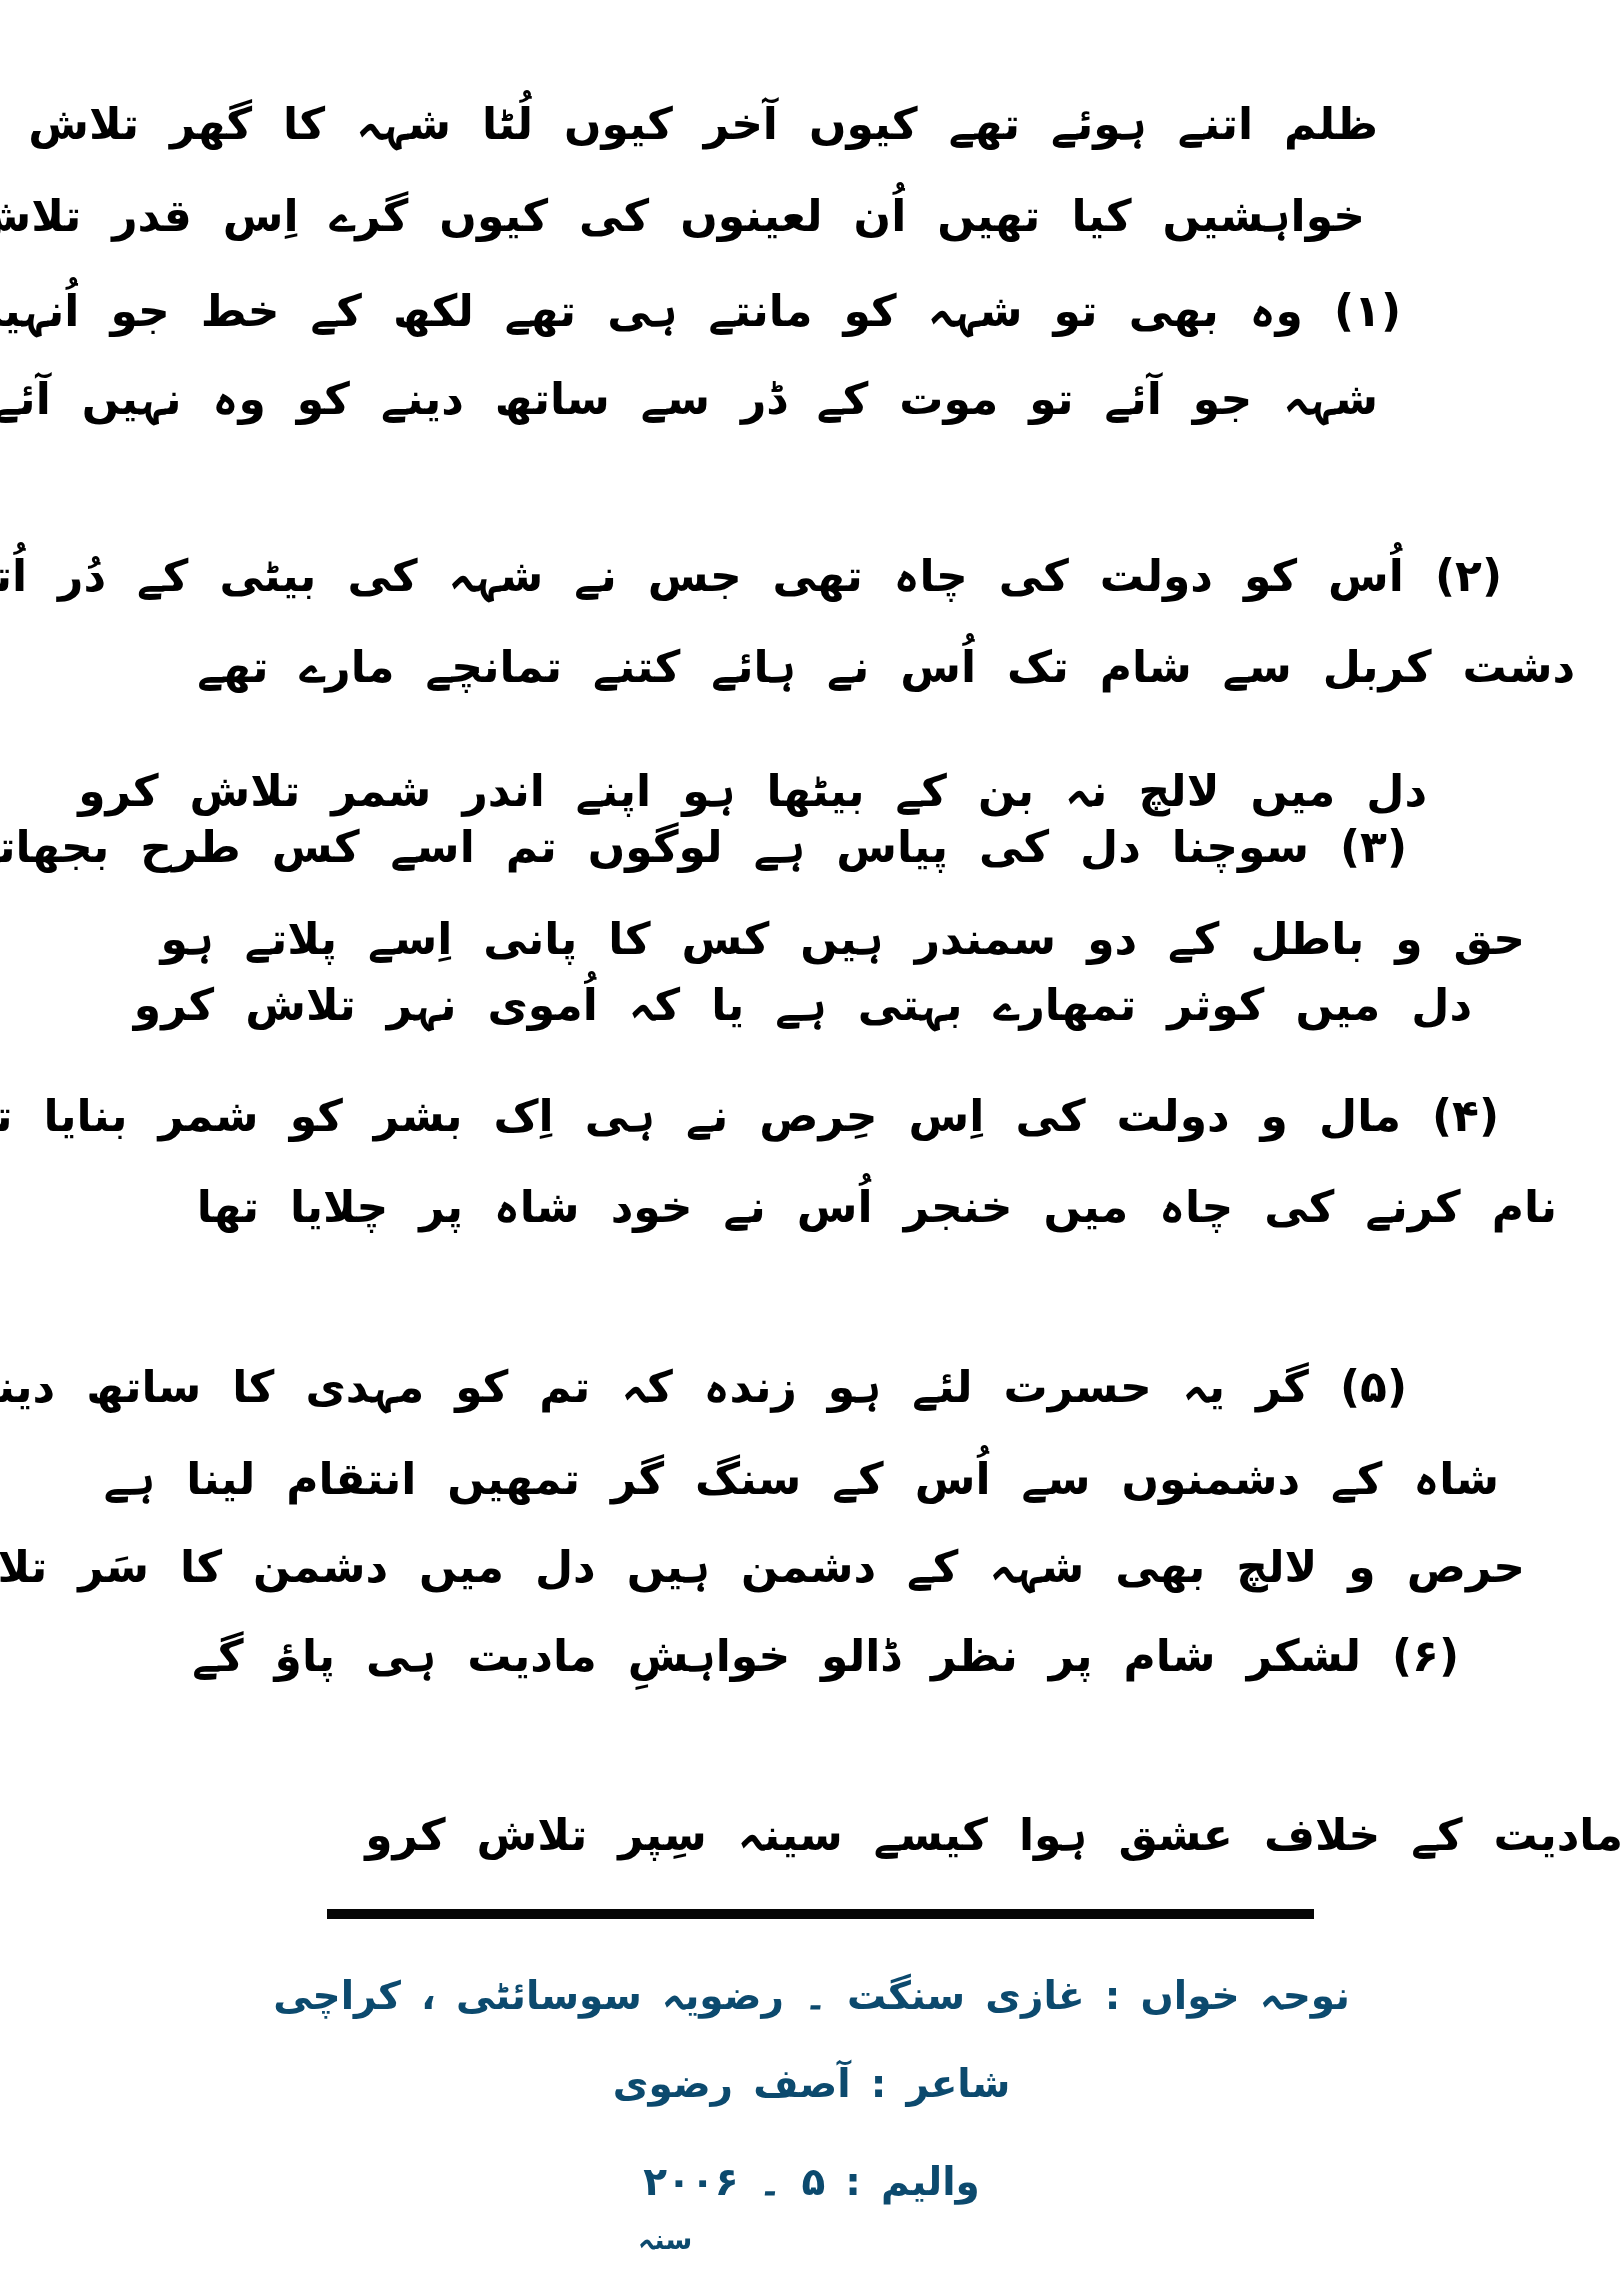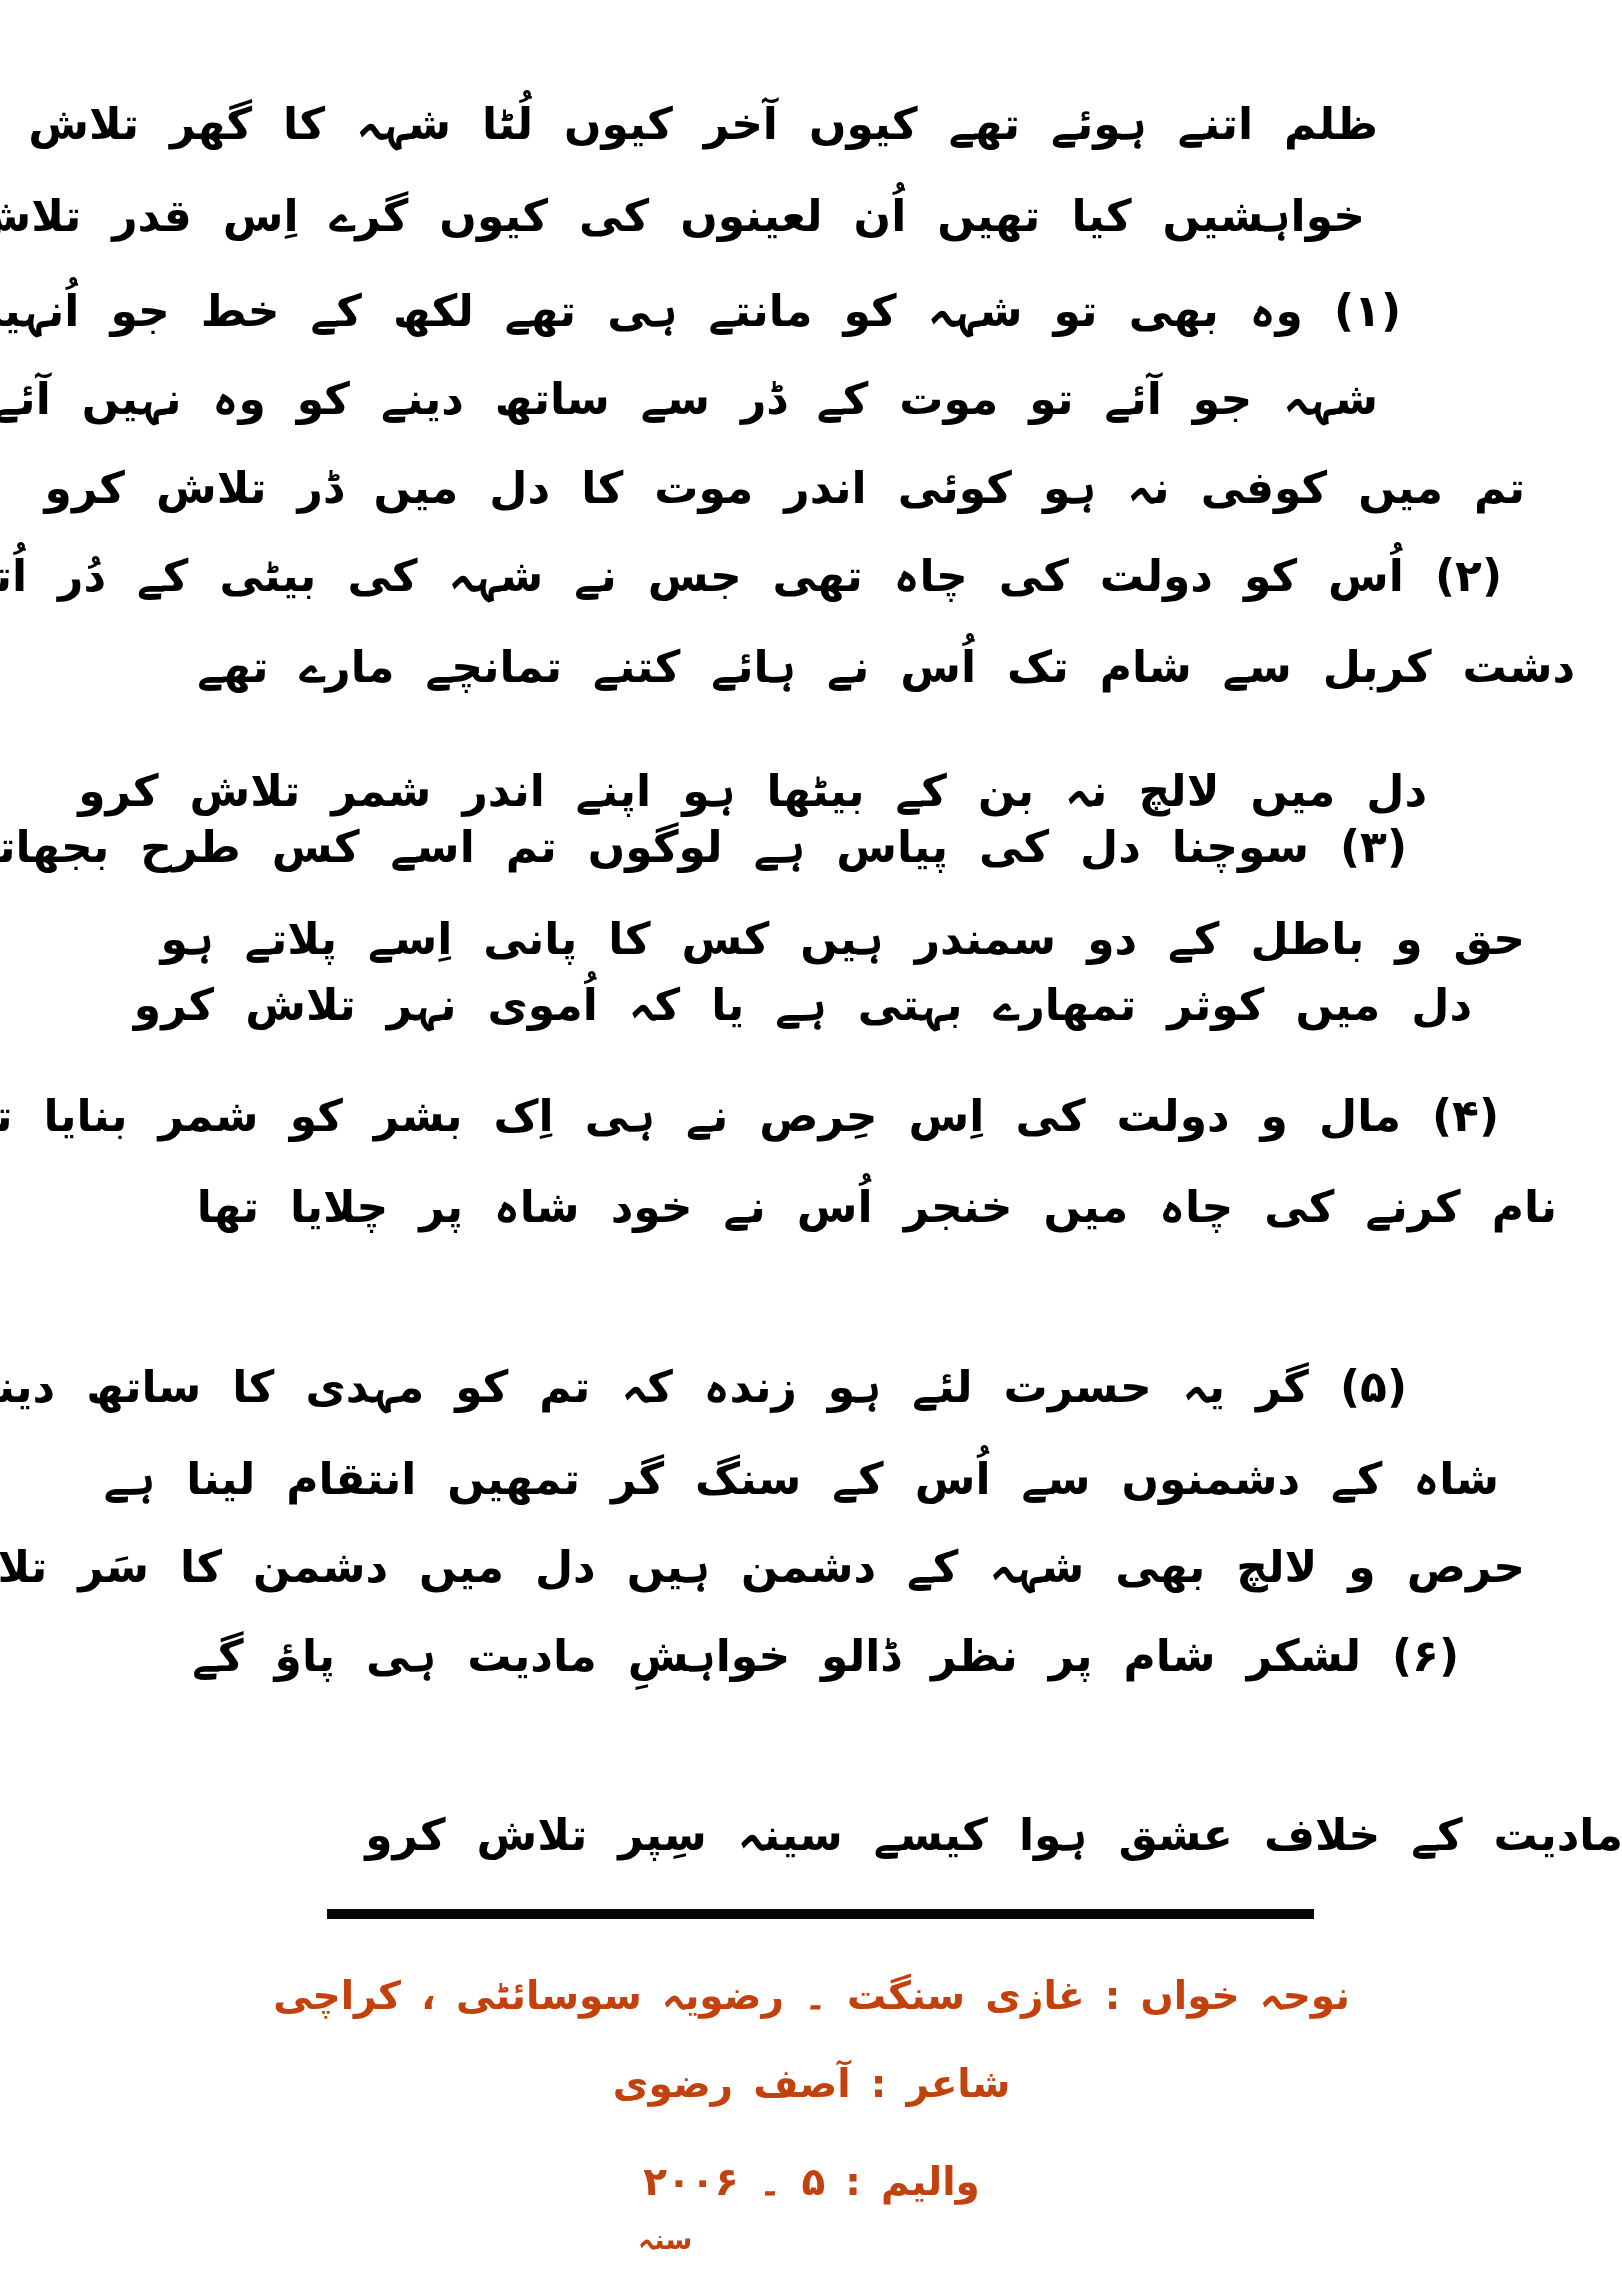--- a/index.html
+++ b/index.html
@@ -42,21 +42,21 @@
       position: absolute;
       left: 0;
       right: 0;
       direction: rtl;
       text-align: center;
       white-space: nowrap;
       font-size: 39px;
       font-weight: 700;
       line-height: 72px;
       word-spacing: 6.5px;
-      color: #c2410c;
+      color: #0c4a6e;
     }
     .vol-wrap {
       position: relative;
       display: inline-block;
     }
     .year-mark {
       position: absolute;
       left: -5.2px;
       bottom: -35px;
       font-size: 27.5px;
@@ -67,21 +67,20 @@
 </head>
 <body>
 
 <div class="page" lang="ur">
 
   <div class="poem-line" style="top:88px;  padding-right:245px;">ظلم اتنے ہوئے تھے کیوں آخر کیوں لُٹا شہہ کا گھر تلاش کرو</div>
   <div class="poem-line" style="top:180px;  padding-right:258px;">خواہشیں کیا تھیں اُن لعینوں کی کیوں گرے اِس قدر تلاش کرو</div>
 
   <div class="poem-line" style="top:275px;  padding-right:222px;">(۱) وہ بھی تو شہہ کو مانتے ہی تھے لکھ کے خط جو اُنہیں بُلاتے تھے</div>
   <div class="poem-line" style="top:363px;  padding-right:245px;">شہہ جو آئے تو موت کے ڈر سے ساتھ دینے کو وہ نہیں آئے</div>
-  <div class="poem-line" style="top:452px;  padding-right:98px;">تم میں کوفی نہ ہو کوئی اندر موت کا دل میں ڈر تلاش کرو</div>
 
   <div class="poem-line" style="top:540px;  padding-right:121px;">(۲) اُس کو دولت کی چاہ تھی جس نے شہہ کی بیٹی کے دُر اُتارے تھے</div>
   <div class="poem-line" style="top:631px;  padding-right:48px;">دشت کربل سے شام تک اُس نے ہائے کتنے تمانچے مارے تھے</div>
   <div class="poem-line" style="top:755px; padding-right:196px;">دل میں لالچ نہ بن کے بیٹھا ہو اپنے اندر شمر تلاش کرو</div>
 
   <div class="poem-line" style="top:811px; padding-right:216px;">(۳) سوچنا دل کی پیاس ہے لوگوں تم اسے کس طرح بجھاتے ہو</div>
   <div class="poem-line" style="top:903px; padding-right:98px;">حق و باطل کے دو سمندر ہیں کس کا پانی اِسے پلاتے ہو</div>
   <div class="poem-line" style="top:969px; padding-right:151px;">دل میں کوثر تمھارے بہتی ہے یا کہ اُموی نہر تلاش کرو</div>
 
   <div class="poem-line" style="top:1080px; padding-right:124px;">(۴) مال و دولت کی اِس حِرص نے ہی اِک بشر کو شمر بنایا تھا</div>

